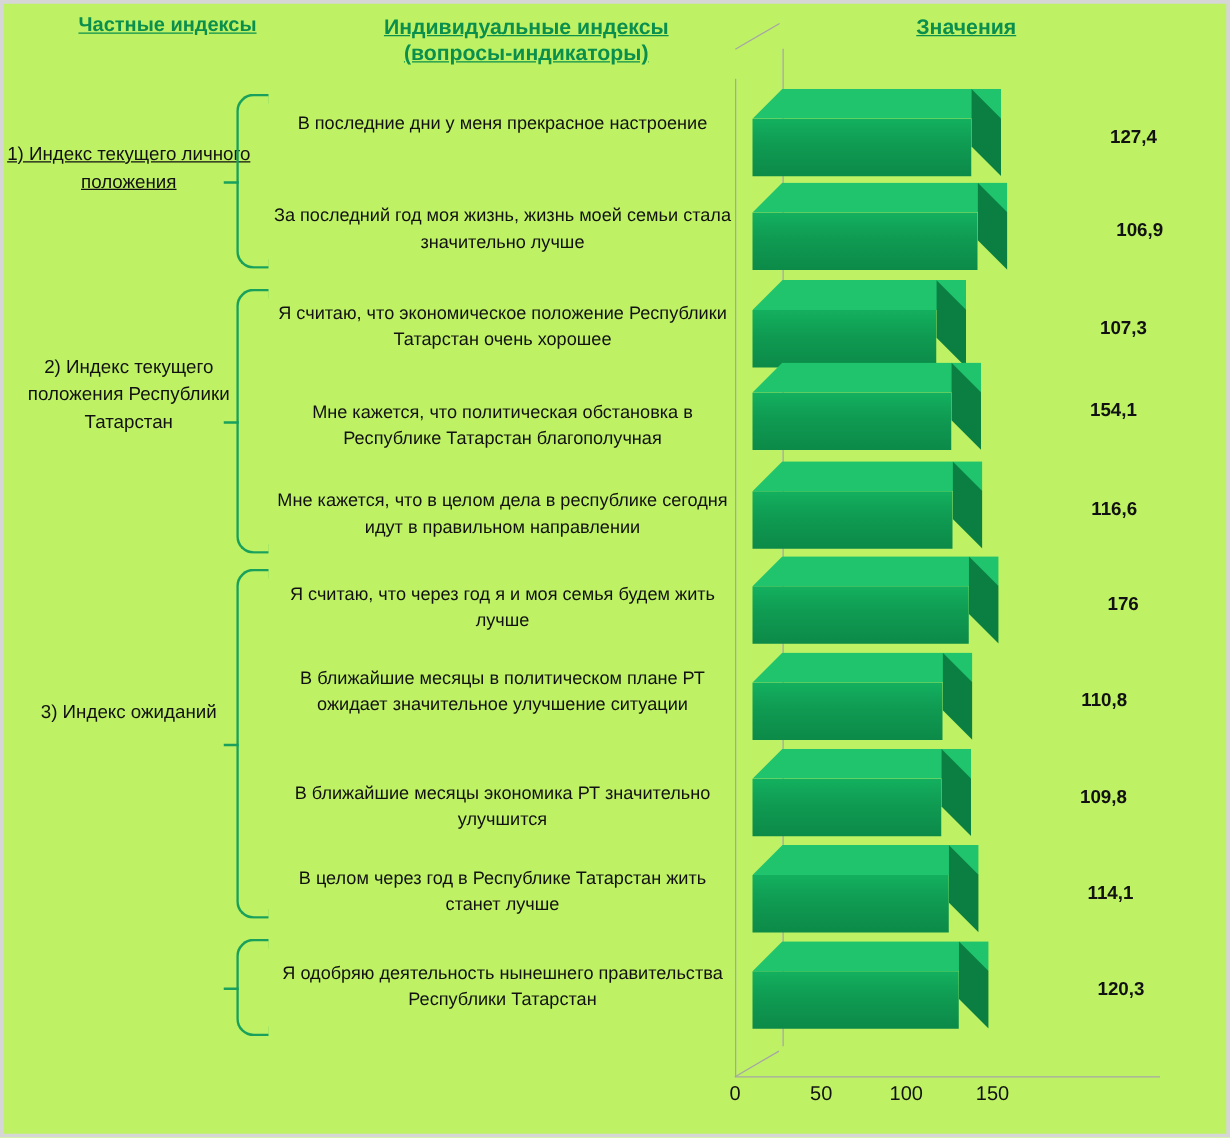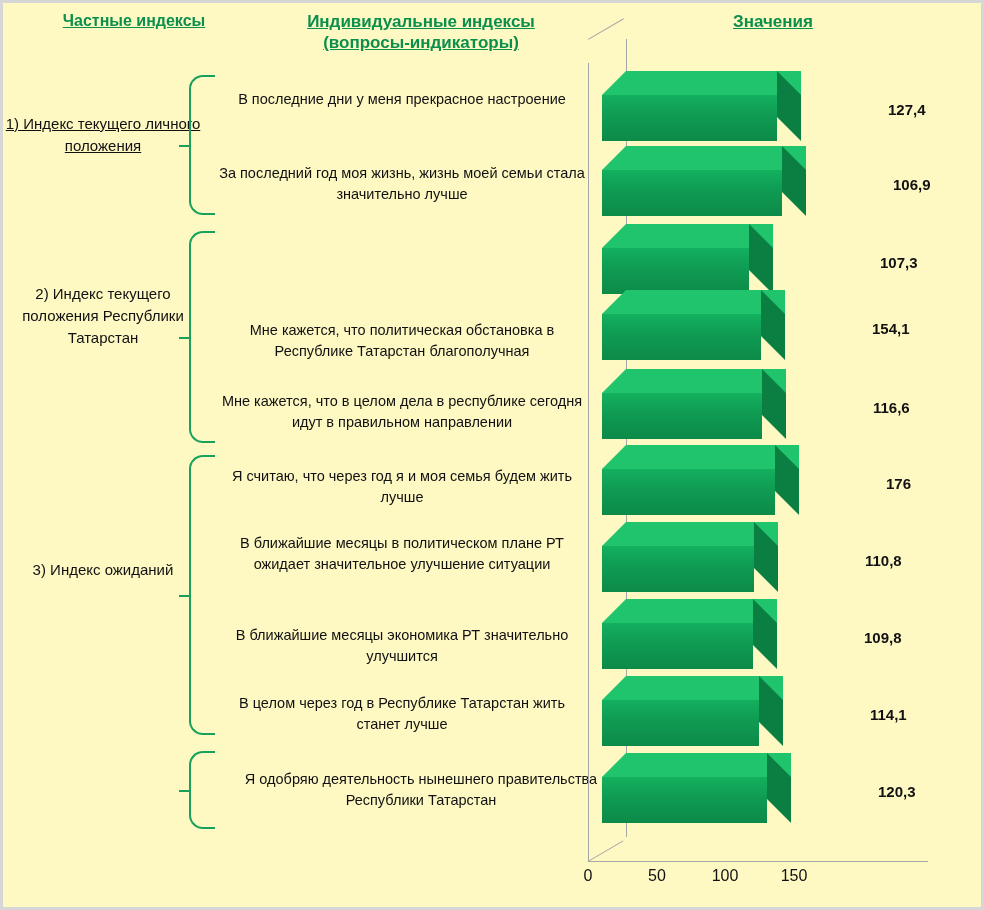--- a/index.html
+++ b/index.html
@@ -8,21 +8,21 @@
     background:#ffffff;
     font-family:"Liberation Sans", sans-serif;
     color:#111;
     overflow:hidden;
   }
   #frame{
     position:relative;
     width:984px;height:910px;
     box-sizing:border-box;
     border:3px solid #d6d6d6;
-    background:#fef9c3;
+    background:#bef264;
   }
 
   
   .hdr{
     position:absolute;
     color:#0a8f4d;
     font-weight:bold;
     text-align:center;
     text-decoration:underline;
     line-height:1.25;
@@ -185,27 +185,28 @@
     </div>
   <div class="brace" style="top:452px;height:280px;">
       <span class="nub"></span>
     </div>
   <div class="brace" style="top:748px;height:78px;">
       <span class="nub"></span>
     </div>
 
   <div class="q" style="top:86px;">В последние дни у меня прекрасное настроение</div>
   <div class="q" style="top:160px;">За последний год моя жизнь, жизнь моей семьи стала значительно лучше</div>
+  <div class="q" style="top:238px;">Я считаю, что экономическое положение Республики Татарстан очень хорошее</div>
   <div class="q" style="top:317px;">Мне кажется, что политическая обстановка в Республике Татарстан благополучная</div>
   <div class="q" style="top:388px;">Мне кажется, что в целом дела в республике сегодня идут в правильном направлении</div>
   <div class="q" style="top:463px;">Я считаю, что через год я и моя семья будем жить лучше</div>
   <div class="q" style="top:530px;">В ближайшие месяцы в политическом плане РТ ожидает значительное улучшение ситуации</div>
   <div class="q" style="top:622px;">В ближайшие месяцы экономика РТ значительно улучшится</div>
   <div class="q" style="top:690px;">В целом через год в Республике Татарстан жить  станет лучше</div>
-  <div class="q" style="top:766px;margin-left:19px;">Я одобряю деятельность нынешнего правительства Республики Татарстан</div>
+  <div class="q" style="top:766px;">Я одобряю деятельность нынешнего правительства Республики Татарстан</div>
 
   <div id="plot">
     <div id="axis-back"></div>
     <div id="axis-front"></div>
     <div id="axis-top"></div>
     <div id="axis-bottom-diag"></div>
     <div id="axis-baseline"></div>
 
     <div class="bar" style="left:14px;top:32px;">
       <div class="top" style="width:199px;"></div>

